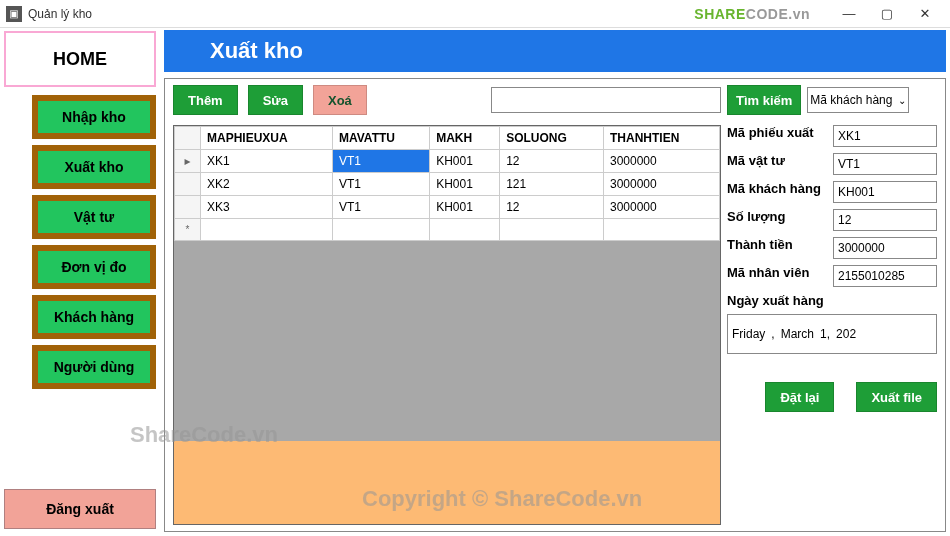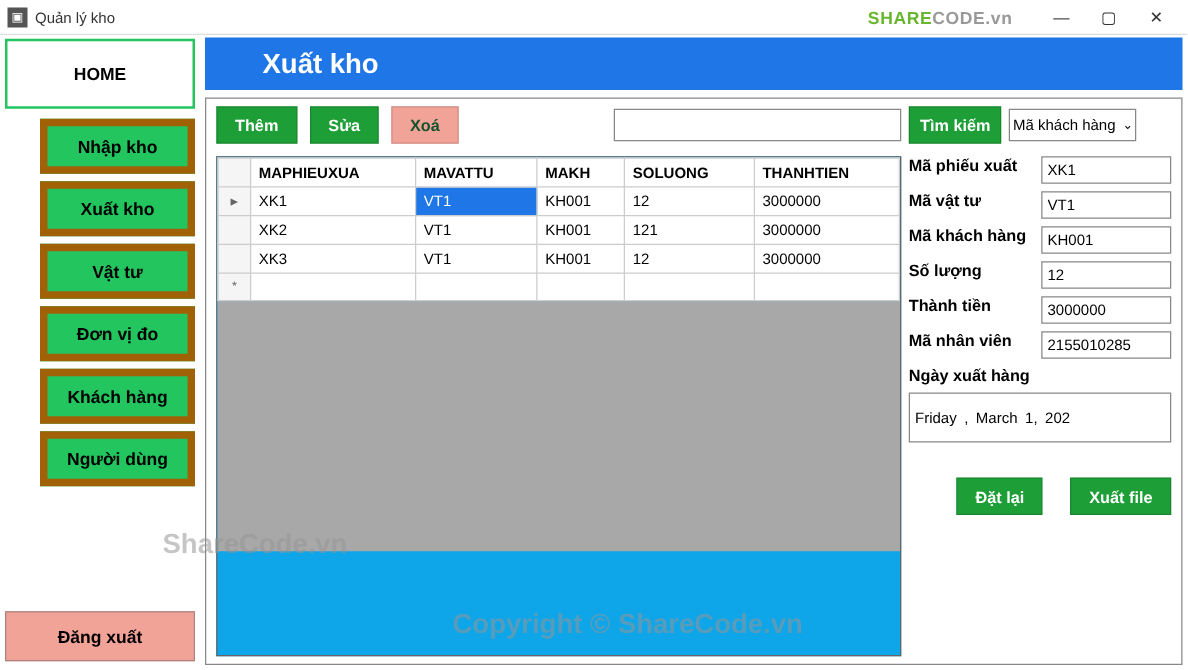--- a/index.html
+++ b/index.html
@@ -10,42 +10,42 @@
   .titlebar .spacer { flex: 1; }
   .winbtn { width: 38px; height: 28px; display: flex; align-items: center; justify-content: center; font-size: 13px; color: #333; cursor: default; }
   .watermark-logo { position: absolute; top: 6px; right: 140px; font-size: 14px; font-weight: bold; letter-spacing: 0.5px; color: #68b52e; pointer-events:none; }
   .watermark-logo .s { color:#68b52e; }
   .watermark-logo .g { color:#999; }
   .watermark-text1 { position: absolute; left: 130px; top: 422px; font-size: 22px; font-weight: bold; color: rgba(150,150,150,0.55); pointer-events:none; }
   .watermark-text2 { position: absolute; left: 362px; top: 486px; font-size: 22px; font-weight: bold; color: rgba(150,150,150,0.55); pointer-events:none; }
 
   .app { display: flex; height: calc(536px - 28px); }
   .sidebar { width: 160px; padding: 3px 4px; display: flex; flex-direction: column; gap: 0; }
-  .home-btn { border: 2px solid #22c55e; height: 56px; display:flex; align-items:center; justify-content:center; font-size:14px; font-weight:bold; margin-bottom:2px; }
+  .home-btn { border: 2px solid #f9a8d4; height: 56px; display:flex; align-items:center; justify-content:center; font-size:18px; font-weight:bold; margin-bottom:2px; }
   .nav-btn { border: 6px solid #a16207; height: 44px; display:flex; align-items:center; justify-content:center; font-size:14px; font-weight:bold; margin-top:6px; background:#22c55e;margin-left:28px; }
   .logout-block { margin-top:auto; }
   .logout-btn { border:1px solid #b08080; background:#f2a398; height:40px; display:flex; align-items:center; justify-content:center; font-size:14px; font-weight:bold; margin-top:70px; margin-bottom:4px; }
 
   .main { flex:1; padding: 0 4px 4px 4px; display:flex; flex-direction:column; }
   .header { background:#1f76e6; color:#fff; font-size:22px; font-weight:bold; padding:8px 46px; margin: 2px 0 6px 0; }
   .content { border:1px solid #888; flex:1; display:flex; padding:6px 8px; position:relative; }
   .left-col { flex:1; display:flex; flex-direction:column; }
   .right-col { width:216px; padding-left:6px; display:flex; flex-direction:column; gap:6px; }
 
   .toolbar { display:flex; gap:10px; align-items:center; margin-bottom:10px; }
   .btn { height:30px; padding:0 14px; font-size:13px; font-weight:bold; display:flex; align-items:center; justify-content:center; border:1px solid rgba(0,0,0,0.15); }
   .btn-green { background:#1e9e37; color:#fff; }
   .btn-salmon { background:#f2a398; color:#14532d; }
   .toolbar-spacer { flex:1; }
   .search-input { width:230px; height:26px; border:1px solid #888; font-size:12px; padding:0 4px; }
 
   .filter-select { width:102px; height:26px; border:1px solid #888; font-size:12px; padding:0 2px; overflow:hidden; white-space:nowrap; display:flex; align-items:center; justify-content:space-between; }
   .filter-select .chev { font-size:10px; }
 
-  .grid { border:1px solid #666; background:#0ea5e9; flex:1; }
+  .grid { border:1px solid #666; background:#fdba74; flex:1; }
   .grid-inner { background:#fff; }
   table { border-collapse: collapse; width:100%; font-size:12px; }
   th, td { border:1px solid #ccc; padding:4px 6px; text-align:left; height:22px; background:#fff; }
   th { background:#fff; font-weight:bold; font-size:12px; }
   .rowhead { width:26px; background:#f5f5f5; text-align:center; color:#666; }
   .selected-cell { background:#1f76e6; color:#fff; }
   .asterisk { font-size:10px; }
   .grid-lower { height:200px; background:#a8a8a8; }
 
   .form-row { display:flex; gap:4px; font-size:13px; }

